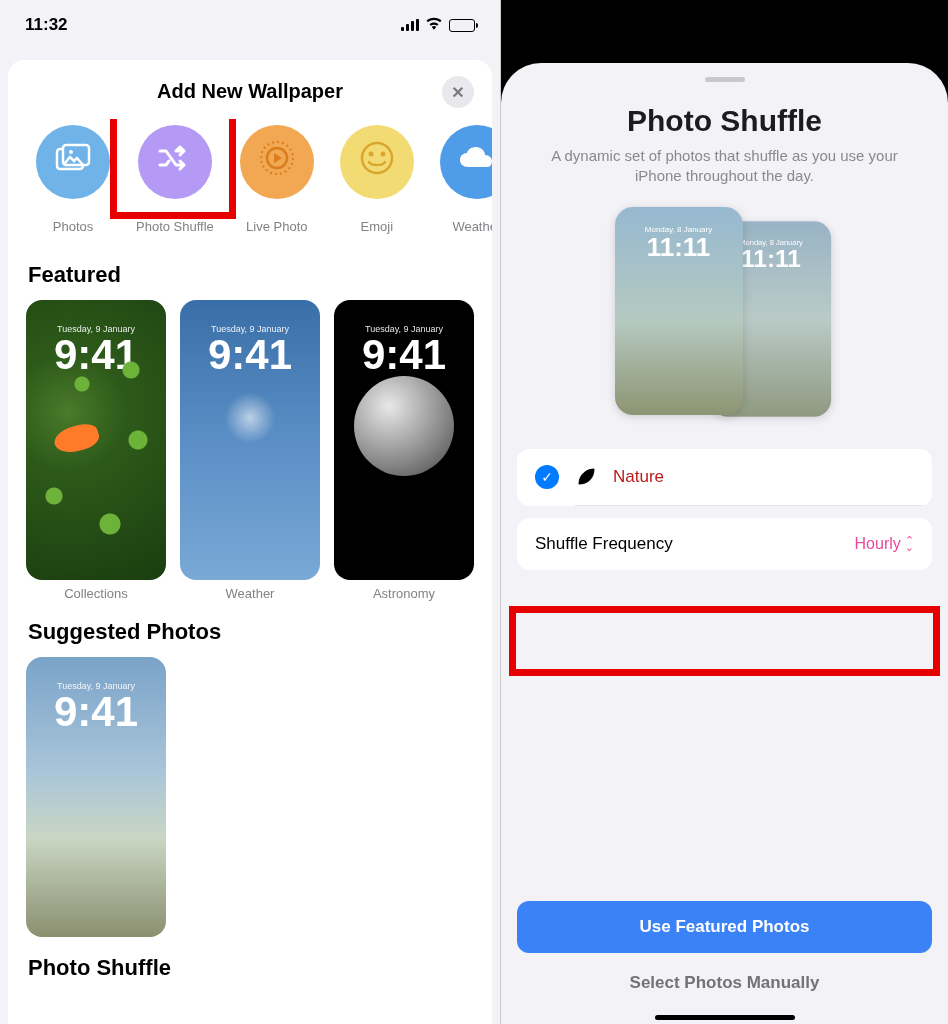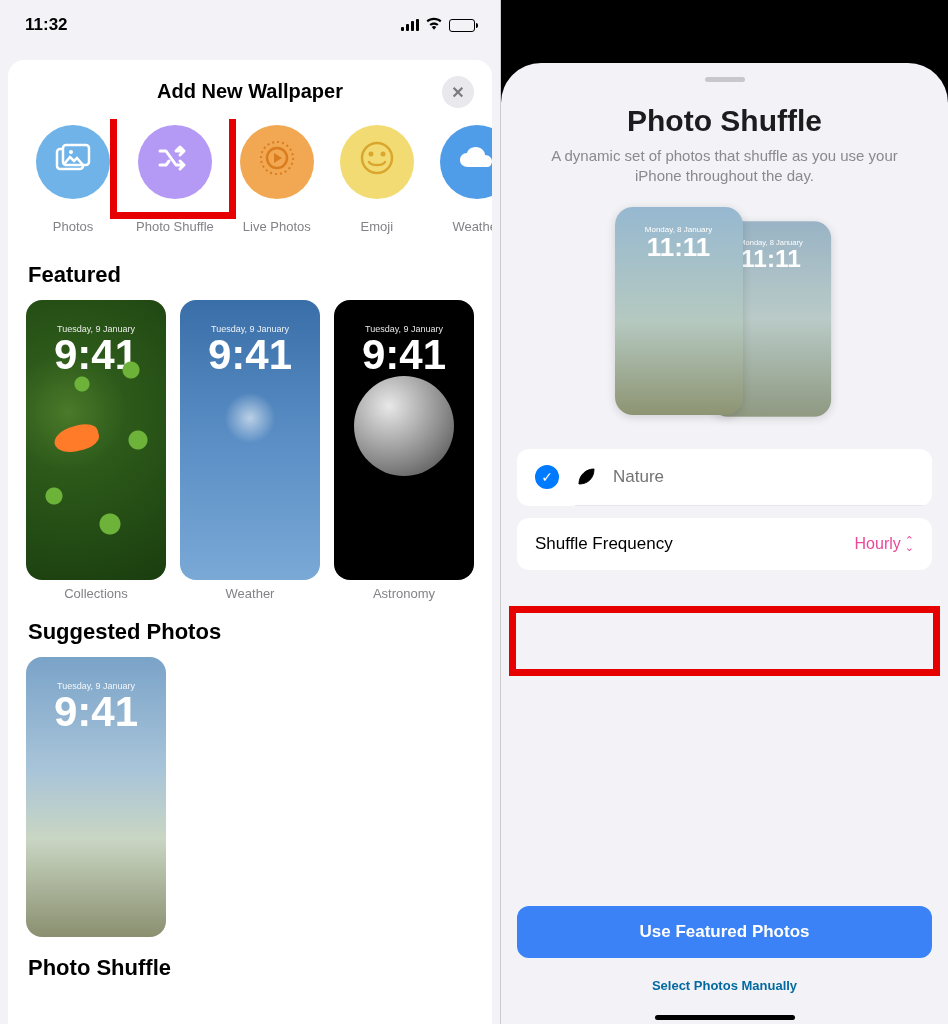--- a/index.html
+++ b/index.html
@@ -52,28 +52,28 @@
 .preview-front { left: calc(50% - 110px); top:0; background:linear-gradient(180deg,#96b8d0 0%,#b5c9c0 55%,#8d9472 100%);}
 .preview-time { position:absolute; top:18px; left:0; right:0; text-align:center; color:#fff;}
 .preview-date{font-size:8px;} .preview-clock{font-size:26px;font-weight:600;line-height:1;}
 
 .option-list { margin:0 16px; background:#fff; border-radius:12px; overflow:hidden;}
 .opt-row { display:flex; align-items:center; gap:16px; padding:16px 18px; }
 .opt-sep { height:1px; background:#e5e5ea; margin-left:58px;}
 .radio { width:24px; height:24px; border-radius:50%; border:2px solid #c7c7cc; flex-shrink:0; display:flex; align-items:center; justify-content:center;}
 .radio.checked { background:#007aff; border-color:#007aff; color:#fff; font-size:14px;}
 .opt-icon { width:22px; display:flex; justify-content:center; font-size:18px;}
-.opt-label { font-size:17px; color:#737373;}
+.opt-label { font-size:17px; color:#b91c1c;}
 
 .freq-row { margin:12px 16px 0 16px; background:#fff; border-radius:12px; display:flex; justify-content:space-between; align-items:center; padding:16px 18px;}
 .freq-val { color:#ec4899; font-size:16px; display:flex; align-items:center; gap:4px;}
 
 .bottom-actions { position:absolute; bottom:4px; left:16px; right:16px;}
 .primary-btn { background:#3b82f6; color:#fff; text-align:center; padding:16px; border-radius:12px; font-size:17px; font-weight:600; margin-bottom:14px;}
-.link-btn { color:#0369a1; text-align:center; font-size:13px; font-weight:600; padding:6px 0 10px 0;}
+.link-btn { color:#737373; text-align:center; font-size:17px; font-weight:600; padding:6px 0 10px 0;}
 .home-ind { width:140px; height:5px; background:#000; border-radius:3px; margin:12px auto 0 auto;}
 
 .red-box { position:absolute; border:7px solid #e60000; background:transparent; pointer-events:none;}
 
 
 .bg-clownfish { background: radial-gradient(circle at 30% 40%, #4a7a2a 0%, #2d5a1a 30%, #1a3d0f 100%);}
 .bg-clownfish::before{content:"";position:absolute;top:45%;left:20%;width:45px;height:25px;background:#ff7b29;border-radius:50% 40% 40% 50%;transform:rotate(-15deg);}
 .bg-clownfish::after{content:"";position:absolute;inset:0;background:radial-gradient(circle at 20% 70%,#6db33a 0 8px,transparent 9px),radial-gradient(circle at 60% 80%,#6db33a 0 10px,transparent 11px),radial-gradient(circle at 80% 50%,#6db33a 0 9px,transparent 10px),radial-gradient(circle at 40% 30%,#6db33a 0 7px,transparent 8px),radial-gradient(circle at 75% 25%,#6db33a 0 8px,transparent 9px);}
 .bg-weather { background: linear-gradient(180deg,#3a6ea8 0%,#5a8ec5 50%,#7aa9d6 100%);}
 .bg-weather::after{content:"";position:absolute;top:42%;left:50%;width:60px;height:60px;background:radial-gradient(circle,rgba(255,255,255,.6) 0%,transparent 60%);transform:translate(-50%,-50%);border-radius:50%;}
@@ -129,21 +129,21 @@
         <span class="cat-label">Photo Shuffle</span>
       </div>
       <div class="cat-item">
         <div class="cat-circle" style="background:#f2a852">
             <span><svg width="40" height="40" viewBox="0 0 40 40">
                 <circle cx="20" cy="20" r="16" fill="none" stroke="#d97d1e" stroke-width="2" stroke-dasharray="2 3"></circle>
                 <circle cx="20" cy="20" r="10" fill="none" stroke="#d97d1e" stroke-width="2.5"></circle>
                 <path d="M17 15v10l8-5z" fill="#d97d1e"></path>
               </svg></span>
           </div>
-        <span class="cat-label">Live Photos</span>
+        <span class="cat-label">Live Photo</span>
       </div>
       <div class="cat-item">
         <div class="cat-circle" style="background:#f3db73">
             <span><svg width="40" height="40" viewBox="0 0 40 40">
                 <circle cx="20" cy="20" r="15" fill="none" stroke="#d9a62e" stroke-width="2.5"></circle>
                 <circle cx="14" cy="16" r="2.5" fill="#d9a62e"></circle>
                 <circle cx="26" cy="16" r="2.5" fill="#d9a62e"></circle>
                 <path d="M12 24c2 4 14 4 16 0" fill="none" stroke="#d9a62e" stroke-width="2.5" stroke-linecap="round"></path>
               </svg></span>
           </div>

